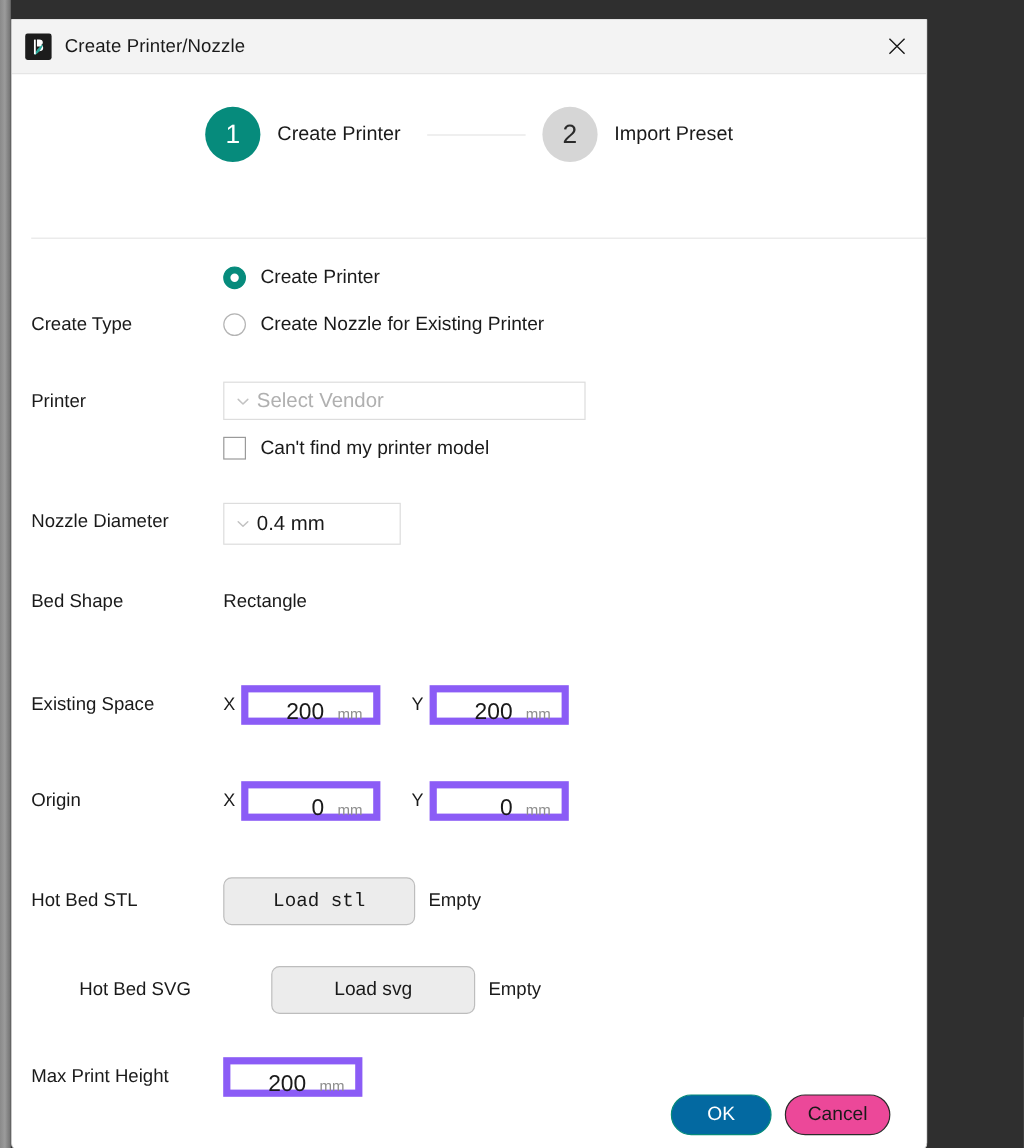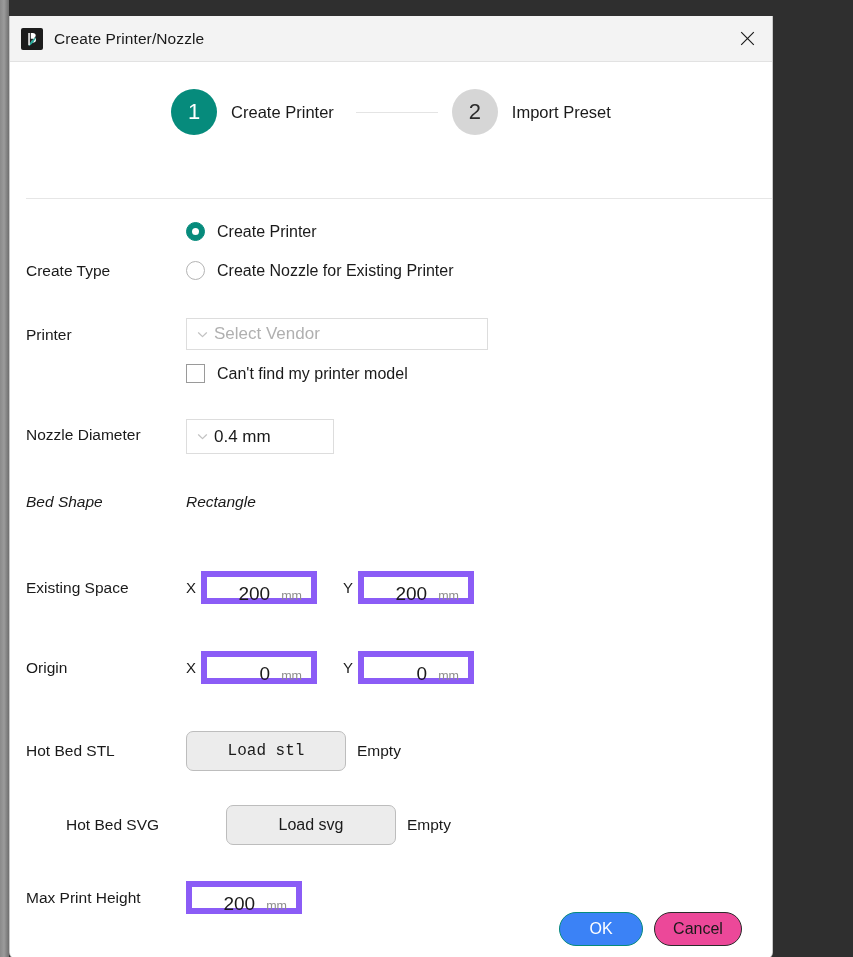--- a/index.html
+++ b/index.html
@@ -305,21 +305,21 @@
     font-size: 16px;
     display: flex;
     align-items: center;
     justify-content: center;
     cursor: pointer;
     box-sizing: border-box;
     font-family: "Liberation Sans", sans-serif;
   }
   #ok-button {
     width: 84px;
-    background: #3b82f6;
+    background: #0369a1;
     color: #ffffff;
     border: 1px solid #068b7c;
     margin-right: 11px;
   }
   #cancel-button {
     width: 88px;
     background: #ec4899;
     color: #1a1a1a;
     border: 1px solid #2b2b2b;
   }
@@ -405,21 +405,21 @@
           <div class="row-field">
             <div class="dropdown" style="width:148px; height:35px;">
               <svg class="dd-chevron" width="13" height="13" viewBox="0 0 13 13">
                 <path d="M2.5 4.8 L6.5 8.6 L10.5 4.8" stroke="#c2c2c2" stroke-width="1.25" fill="none" stroke-linecap="round" stroke-linejoin="round"></path>
               </svg>
               <div class="dd-text value">0.4 mm</div>
             </div>
           </div>
         </div>
 
-        <div class="row" style="margin-top:34px;font-style:italic;">
+        <div class="row" style="margin-top:34px;">
           <div class="row-label">Bed Shape</div>
           <div class="row-field">
             <div class="static-value">Rectangle</div>
           </div>
         </div>
 
         <div class="row" style="margin-top:38px;">
           <div class="row-label" style="padding-top:8px;">Existing Space</div>
           <div class="row-field">
             <div class="axis-label">X</div>

